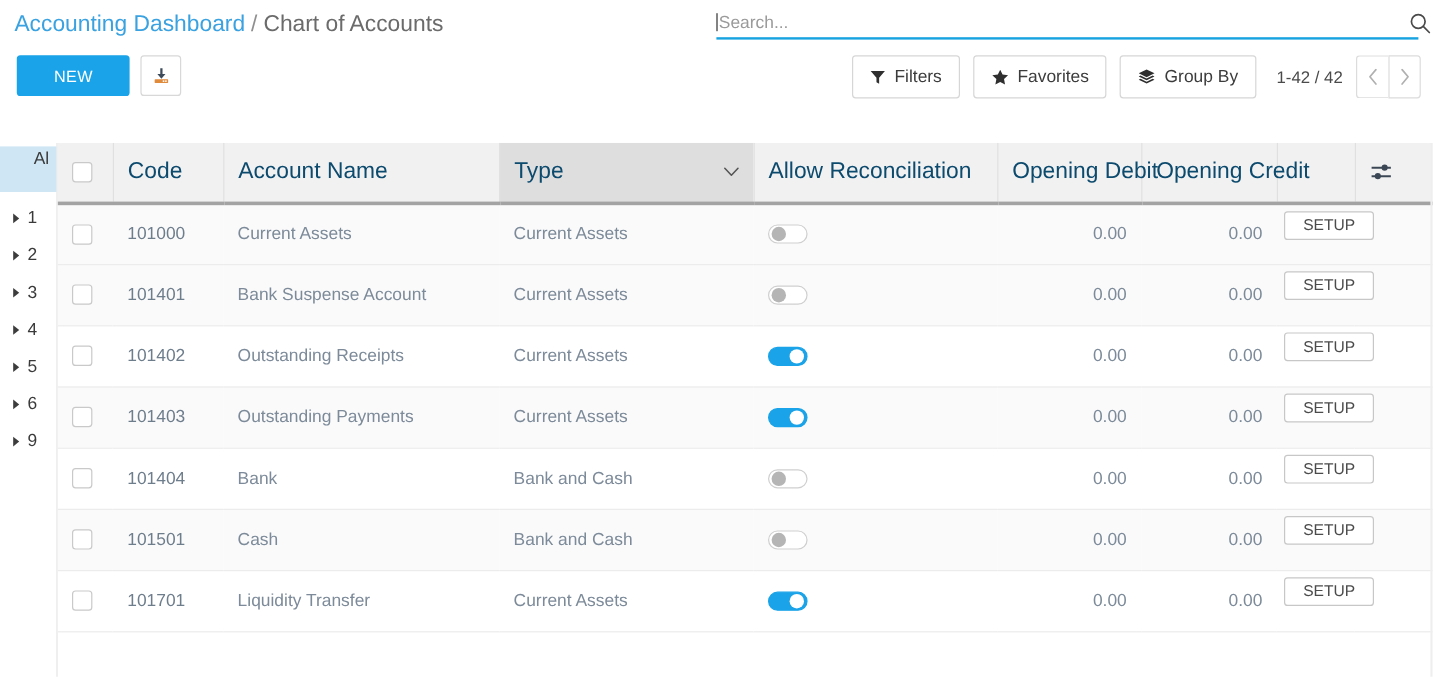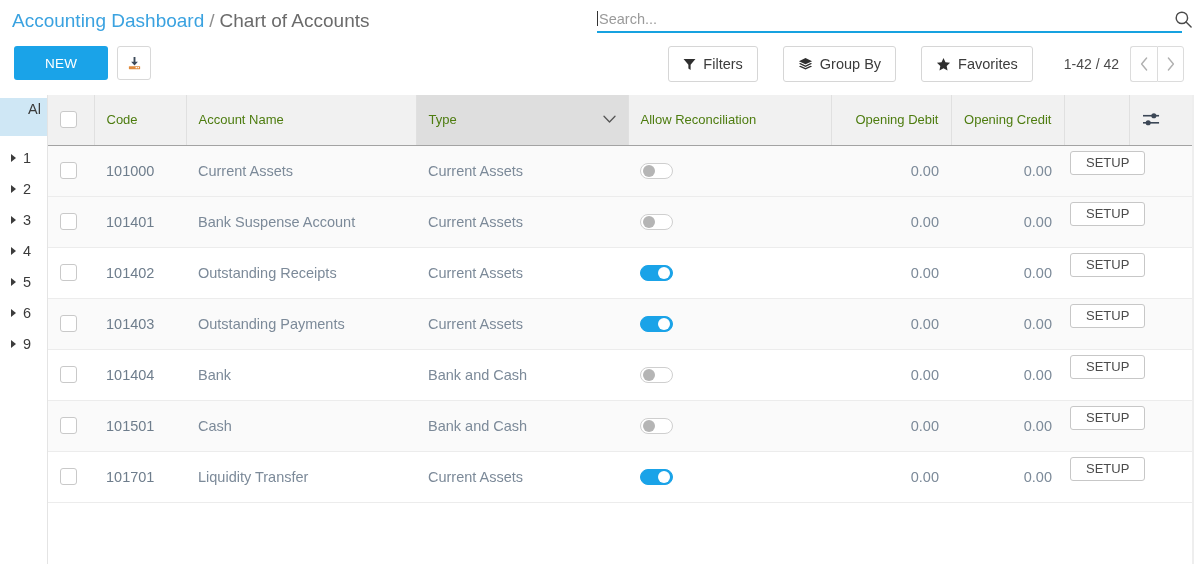--- a/index.html
+++ b/index.html
@@ -8,21 +8,21 @@
     width: 1194px; height: 564px;
     background: #ffffff;
     font-family: "Liberation Sans", sans-serif;
     color: #4c4c4c;
     overflow: hidden;
   }
 
   
   .control-panel {
     position: relative;
-    height: 95px;
+    height: 119px;
     background: #ffffff;
   }
 
   .breadcrumb {
     position: absolute;
     left: 12px; top: 8px;
     font-size: 19px;
     line-height: 26px;
     white-space: nowrap;
   }
@@ -97,21 +97,21 @@
     display: flex; align-items: center; justify-content: center;
     cursor: pointer;
   }
 
   
   .filter-row {
     position: absolute;
     right: 10px; top: 46px;
     display: flex;
     align-items: center;
-    gap: 25px;
+    gap: 11px;
   }
   .fbtn {
     height: 36px;
     border: 1px solid #d6d6d6;
     border-radius: 3px;
     background: #ffffff;
     padding: 0 14px;
     display: flex; align-items: center; gap: 7px;
     font-size: 14.5px;
     color: #3c3c3c;
@@ -189,26 +189,26 @@
     overflow: hidden;
     position: relative;
   }
   table.list {
     width: 1146px;
     border-collapse: collapse;
     table-layout: fixed;
   }
   table.list thead th {
     background: #f1f1f1;
-    border-bottom: 1px solid #a3a3a3;
+    border-bottom: 3px solid #a3a3a3;
     border-right: 1px solid #e0e0e0;
     height: 50px;
     font-weight: normal;
-    font-size: 13px;
-    color: #4d7c0f;
+    font-size: 19px;
+    color: #0c4a6e;
     padding: 0 12px;
     text-align: left;
     vertical-align: middle;
     white-space: nowrap;
     cursor: pointer;
   }
   table.list thead th.sorted {
     background: #dedede;
   }
   table.list thead th.num { text-align: right; }
@@ -327,35 +327,35 @@
         <svg width="13" height="13" viewBox="0 0 14 14">
           <path d="M0.6 1.2 H13.4 L8.2 7.4 V12.8 L5.8 11.4 V7.4 Z" fill="#2f2f2f"></path>
         </svg>
       </span>
       <span>Filters</span>
     </button>
 
     <button class="fbtn">
       <span>
         <svg width="15" height="15" viewBox="0 0 16 16">
+          <path d="M8 1.1 L10.1 5.5 L15 6.1 L11.4 9.5 L12.3 14.3 L8 12 L3.7 14.3 L4.6 9.5 L1 6.1 L5.9 5.5 Z" fill="#2f2f2f"></path>
+        </svg>
+      </span>
+      <span>Favorites</span>
+    </button>
+
+    <button class="fbtn">
+      <span>
+        <svg width="15" height="15" viewBox="0 0 16 16">
           <path d="M8 1 L15 4.4 L8 7.8 L1 4.4 Z" fill="#2f2f2f"></path>
           <path d="M8 9.0 L2.6 6.4 L1 7.2 L8 10.6 L15 7.2 L13.4 6.4 Z" fill="#2f2f2f"></path>
           <path d="M8 11.8 L2.6 9.2 L1 10 L8 13.4 L15 10 L13.4 9.2 Z" fill="#2f2f2f"></path>
         </svg>
       </span>
       <span>Group By</span>
-    </button>
-
-    <button class="fbtn">
-      <span>
-        <svg width="15" height="15" viewBox="0 0 16 16">
-          <path d="M8 1.1 L10.1 5.5 L15 6.1 L11.4 9.5 L12.3 14.3 L8 12 L3.7 14.3 L4.6 9.5 L1 6.1 L5.9 5.5 Z" fill="#2f2f2f"></path>
-        </svg>
-      </span>
-      <span>Favorites</span>
     </button>
 
     <div class="pager">
       <span class="pager-count">1-42 / 42</span>
       <div class="pager-btn prev">
         <svg width="9" height="14" viewBox="0 0 9 14">
             <path d="M6.6 1 L1.6 7 L6.6 13" fill="none" stroke="#b0b0b0" stroke-width="1.4" stroke-linecap="round" stroke-linejoin="round"></path>
           </svg>
       </div>
       <div class="pager-btn next">

